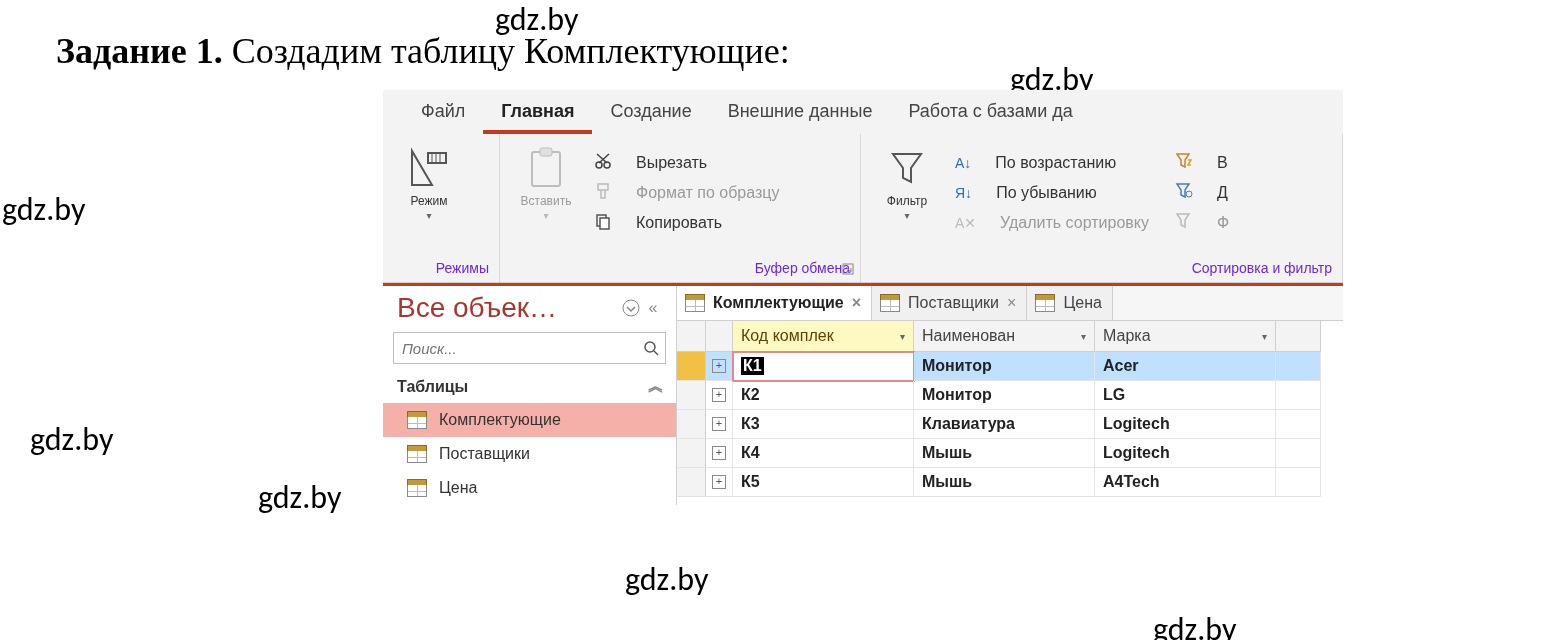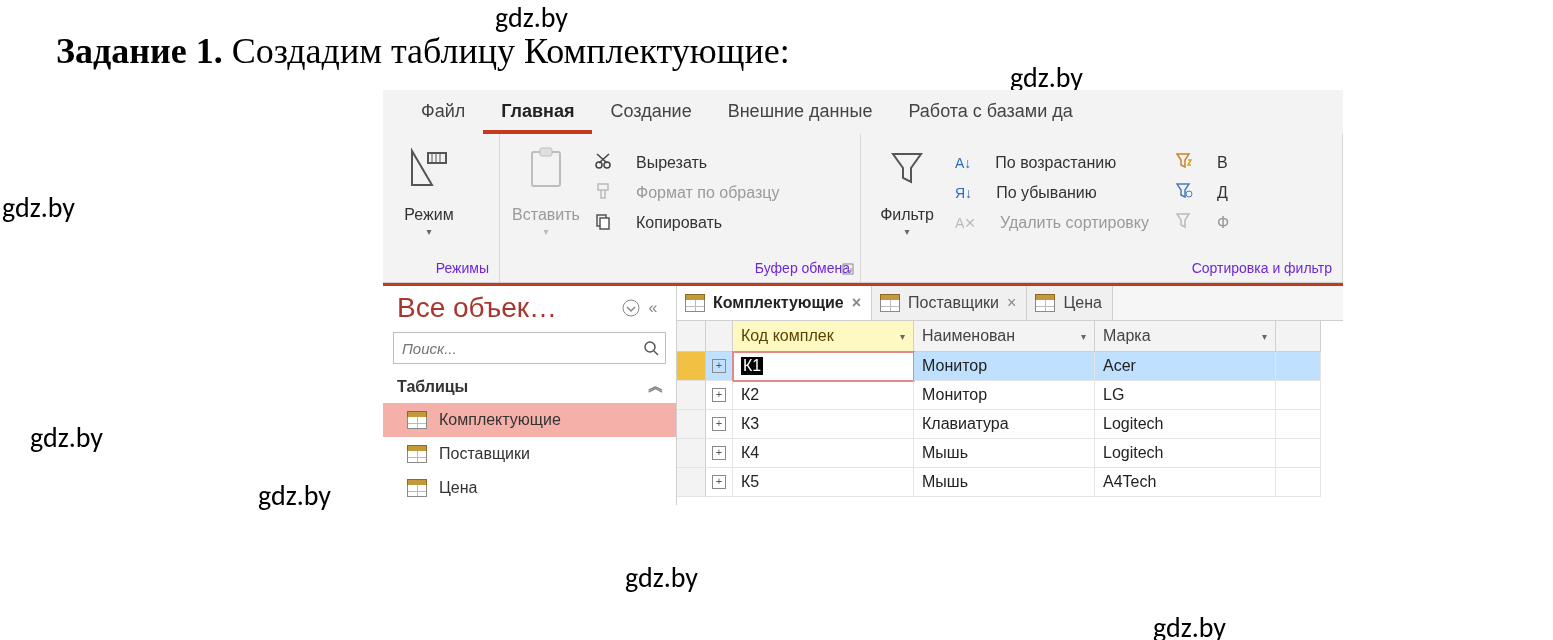--- a/index.html
+++ b/index.html
@@ -20,21 +20,21 @@
     left: 56px;
     top: 30px;
     font-family: "Times New Roman", serif;
     font-size: 36px;
     color: #000;
   }
   .heading .bold { font-weight: bold; }
   .watermark {
     position: absolute;
     font-family: Calibri, Arial, sans-serif;
-    font-size: 28px;
+    font-size: 32px;
     color: #000;
     pointer-events: none;
   }
   .app {
     position: absolute;
     left: 383px;
     top: 90px;
     width: 960px;
     background: #fff;
   }
@@ -98,23 +98,23 @@
     cursor: pointer;
   }
   .big-btn .icon-box {
     width: 44px;
     height: 44px;
     display: flex;
     align-items: center;
     justify-content: center;
   }
   .big-btn .lbl {
-    font-size: 16px;
+    font-size: 12px;
     color: #333;
-    margin-top: 16px;
+    margin-top: 4px;
     text-align: center;
   }
   .big-btn.disabled .lbl { color: #9a9a9a; }
   .small-row {
     display: flex;
     align-items: center;
     height: 30px;
     color: #333;
     cursor: pointer;
     font-size: 16px;
@@ -239,21 +239,21 @@
     background:#f3f3f3; display:flex; align-items:center; justify-content:center; color:#666; font-size:12px;
   }
   .gr-sel.active { background:#f2c042; }
   .gr-expand {
     width: 26px; border-right:1px solid #e4e4e4; border-bottom:1px solid #e4e4e4;
     display:flex; align-items:center; justify-content:center;
   }
   .gr-expand .box { width:12px; height:12px; border:1px solid #888; font-size:11px; line-height:10px; text-align:center; color:#555;}
   .gr-cell {
     border-right:1px solid #e4e4e4; border-bottom:1px solid #e4e4e4;
-    padding: 5px 8px; font-size:16px; color:#222;
+    padding: 5px 8px; font-size:16px; color:#222;font-weight:bold;
   }
   .grid-row.selected .gr-cell { background:#bfe0ff; }
   .grid-row.selected .gr-expand { background:#bfe0ff; }
   .edit-cell {
     background:#fff !important; outline:2px solid #e28a8a; outline-offset:-1px;
   }
   .edit-highlight {
     background:#000; color:#fff; padding:0 2px; display:inline-block;
   }
   .col-key { width:164px; }

